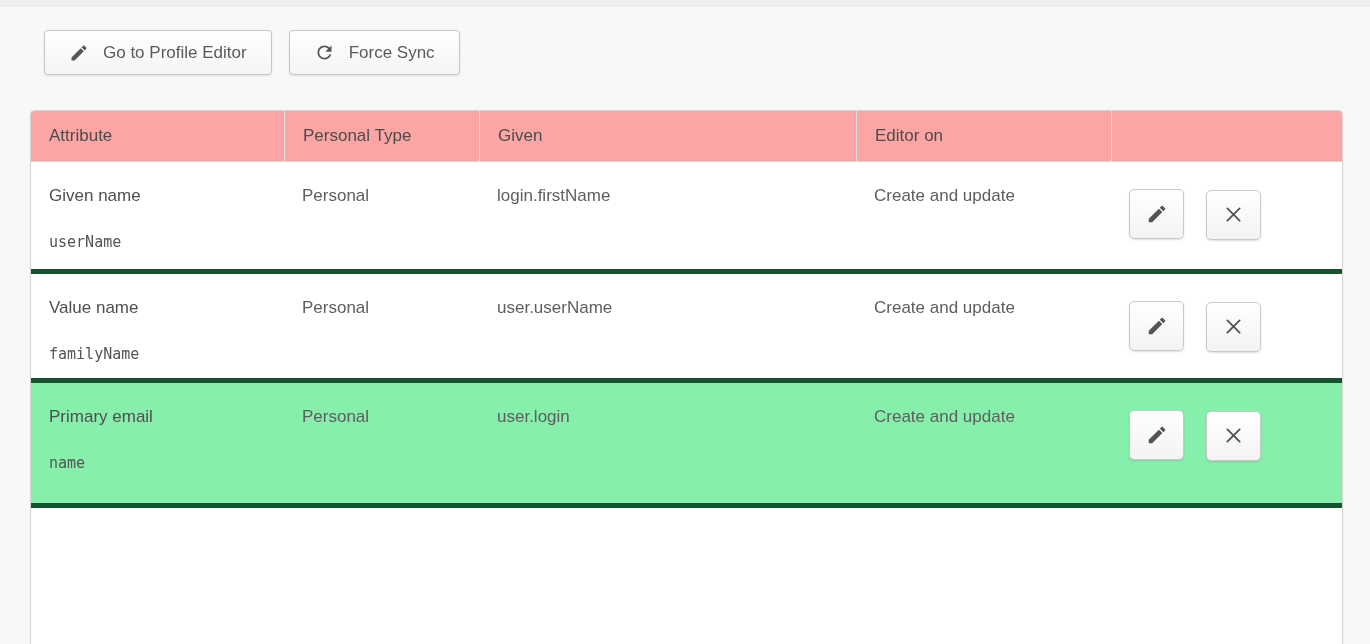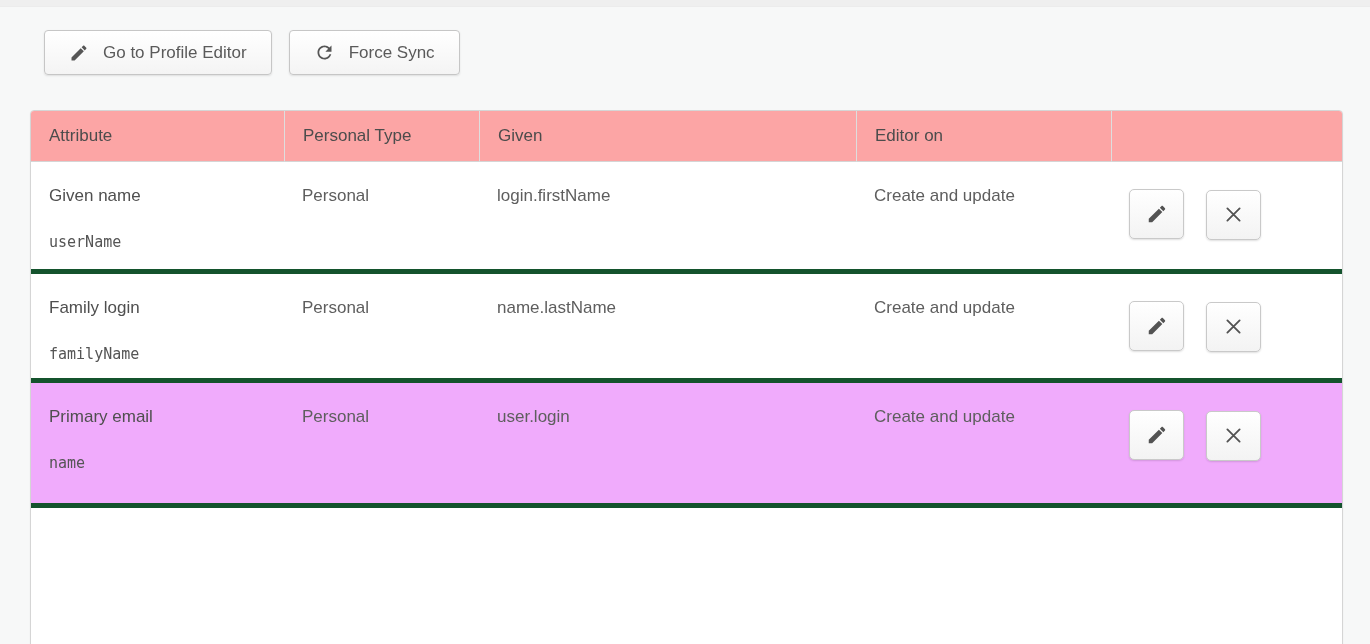--- a/index.html
+++ b/index.html
@@ -36,21 +36,21 @@
   col.c1{width:253px} col.c2{width:195px} col.c3{width:377px} col.c4{width:255px} col.c5{width:231px}
   thead th {
     height:51px; background:#fca5a5; text-align:left; font-weight:400;
     font-size:17px; color:#4c4c4c; padding:0 18px;
     border-bottom:1px solid #d5d5d5;
   }
   thead th + th { border-left:1px solid #dedede; }
   tbody td { vertical-align:top; padding:24px 18px 0 18px; font-size:17px; color:#5e5e5e; }
   tbody tr + tr td { border-top:5px solid #14532d; }
   tr.h106{height:106px} tr.h107{height:107px} tr.h109{height:109px} tr.h125{height:125px} tr.h80{height:80px}
-  tr.hl td { background:#f0abfc; }
+  tr.hl td { background:#86efac; }
   .attr-label { color:#4f4f4f; }
   .attr-var {
     margin-top:27px; font-family:"DejaVu Sans Mono", monospace;
     font-size:15px; color:#555;
   }
   a.link { color:#007dc1; text-decoration:none; cursor:pointer; }
   
   td.actions { padding-top:27px; white-space:nowrap; }
   .mini {
     width:55px; height:50px; display:inline-flex; align-items:center; justify-content:center;
@@ -126,25 +126,25 @@
                 <svg viewBox="0 0 24 24" width="21" height="21">
                     <path d="M5 5 L19 19 M19 5 L5 19" stroke="#535353" stroke-width="2.1" fill="none" stroke-linecap="round"></path>
                   </svg>
               </span>
             </button>
           </td>
         </tr>
 
         <tr class="h109">
           <td>
-            <div class="attr-label">Family login</div>
+            <div class="attr-label">Value name</div>
             <div class="attr-var">familyName</div>
           </td>
           <td><span>Personal</span></td>
-          <td><span>name.lastName</span></td>
+          <td><span>user.userName</span></td>
           <td><span>Create and update</span></td>
           <td class="actions">
             <button class="mini">
               <span style="display:inline-flex">
                 <svg viewBox="0 0 24 24" width="22" height="22" fill="#535353">
                     <path d="M3 17.25V21h3.75L17.81 9.94l-3.75-3.75L3 17.25zM20.71 7.04c.39-.39.39-1.02 0-1.41l-2.34-2.34c-.39-.39-1.02-.39-1.41 0l-1.83 1.83 3.75 3.75 1.83-1.83z"></path>
                   </svg>
               </span>
             </button>
             <button class="mini">

